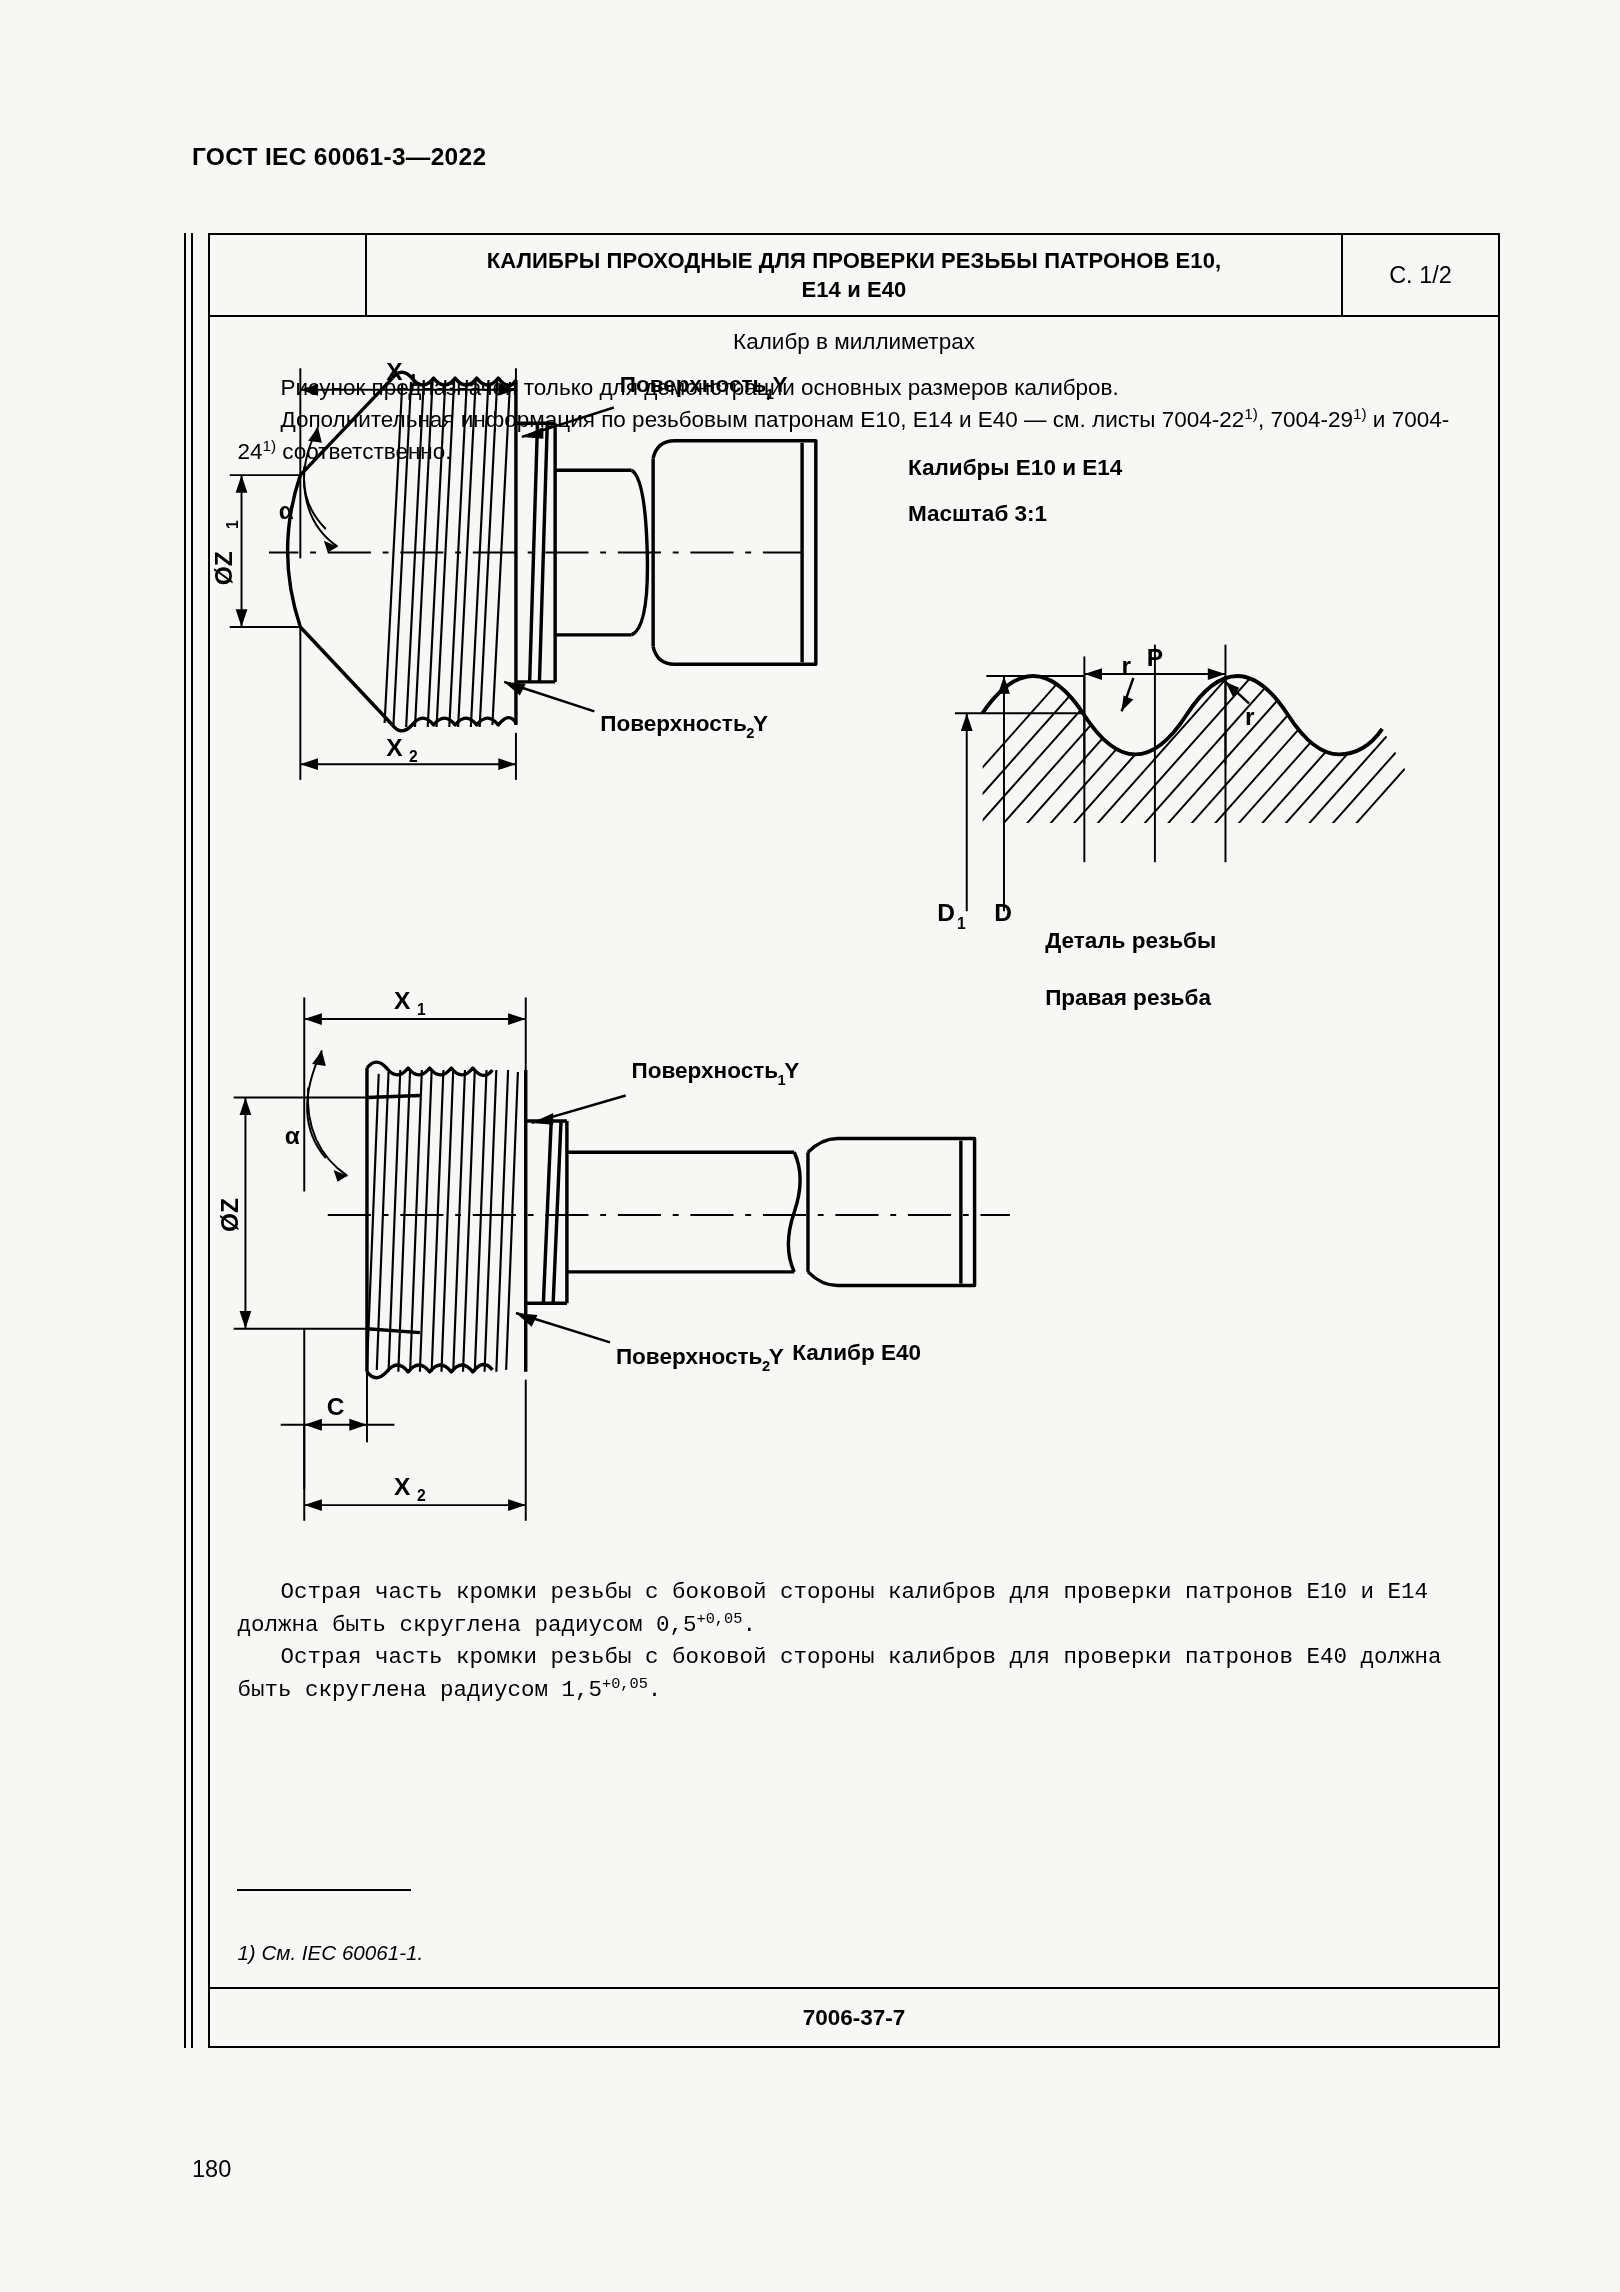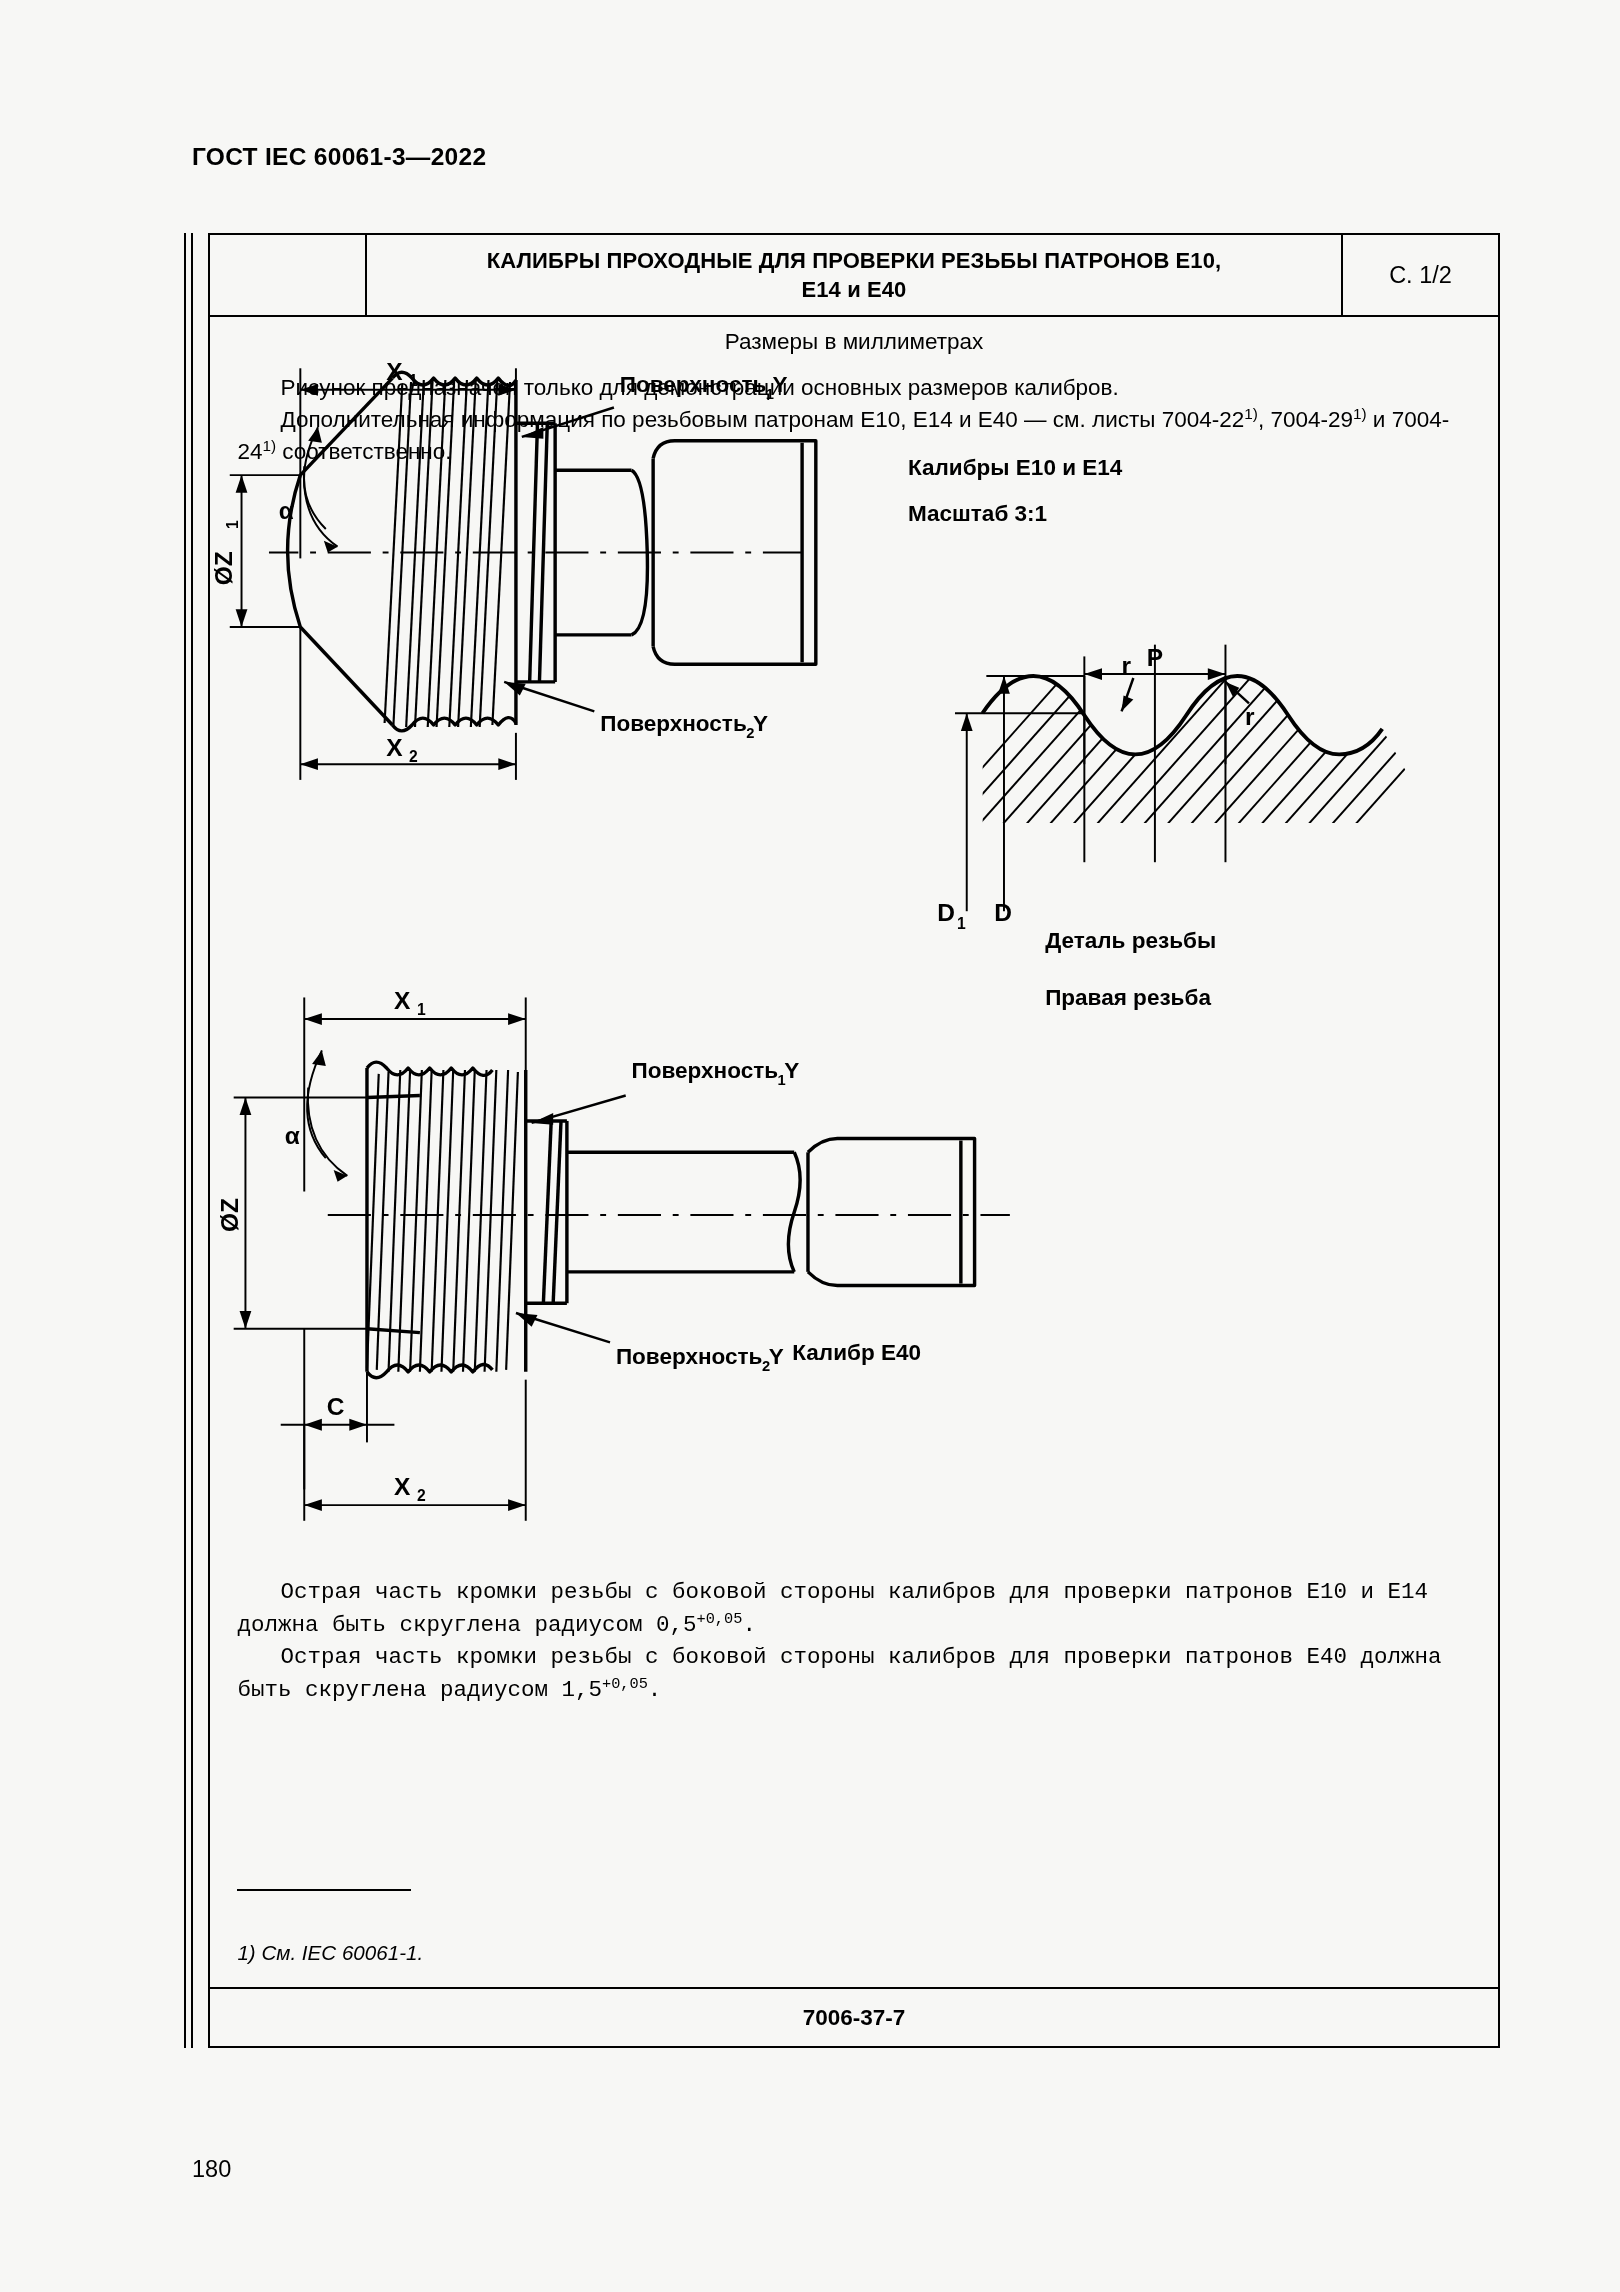--- a/index.html
+++ b/index.html
@@ -211,21 +211,21 @@
 
     <div class="title-band">
       <div class="title-cell-blank"></div>
       <div class="title-cell-main">
         <span>КАЛИБРЫ ПРОХОДНЫЕ ДЛЯ ПРОВЕРКИ РЕЗЬБЫ ПАТРОНОВ E10,</span>
         <span>E14 и E40</span>
       </div>
       <div class="title-cell-page">С. 1/2</div>
     </div>
 
-    <div class="units-line">Размеры в миллиметрах</div>
+    <div class="units-line">Калибр в миллиметрах</div>
 
     <div class="intro">
       <p class="indent">
         <span>Рисунок предназначен только для демонстрации основных размеров калибров.</span>
       </p>
       <p class="indent">
         <span>Дополнительная информация по резьбовым патронам E10, E14 и E40 — см. листы 7004-22</span><sup>1)</sup><span>,</span>
         <span>7004-29</span><sup>1)</sup><span> и 7004-24</span><sup>1)</sup><span> соответственно.</span>
       </p>
     </div>

